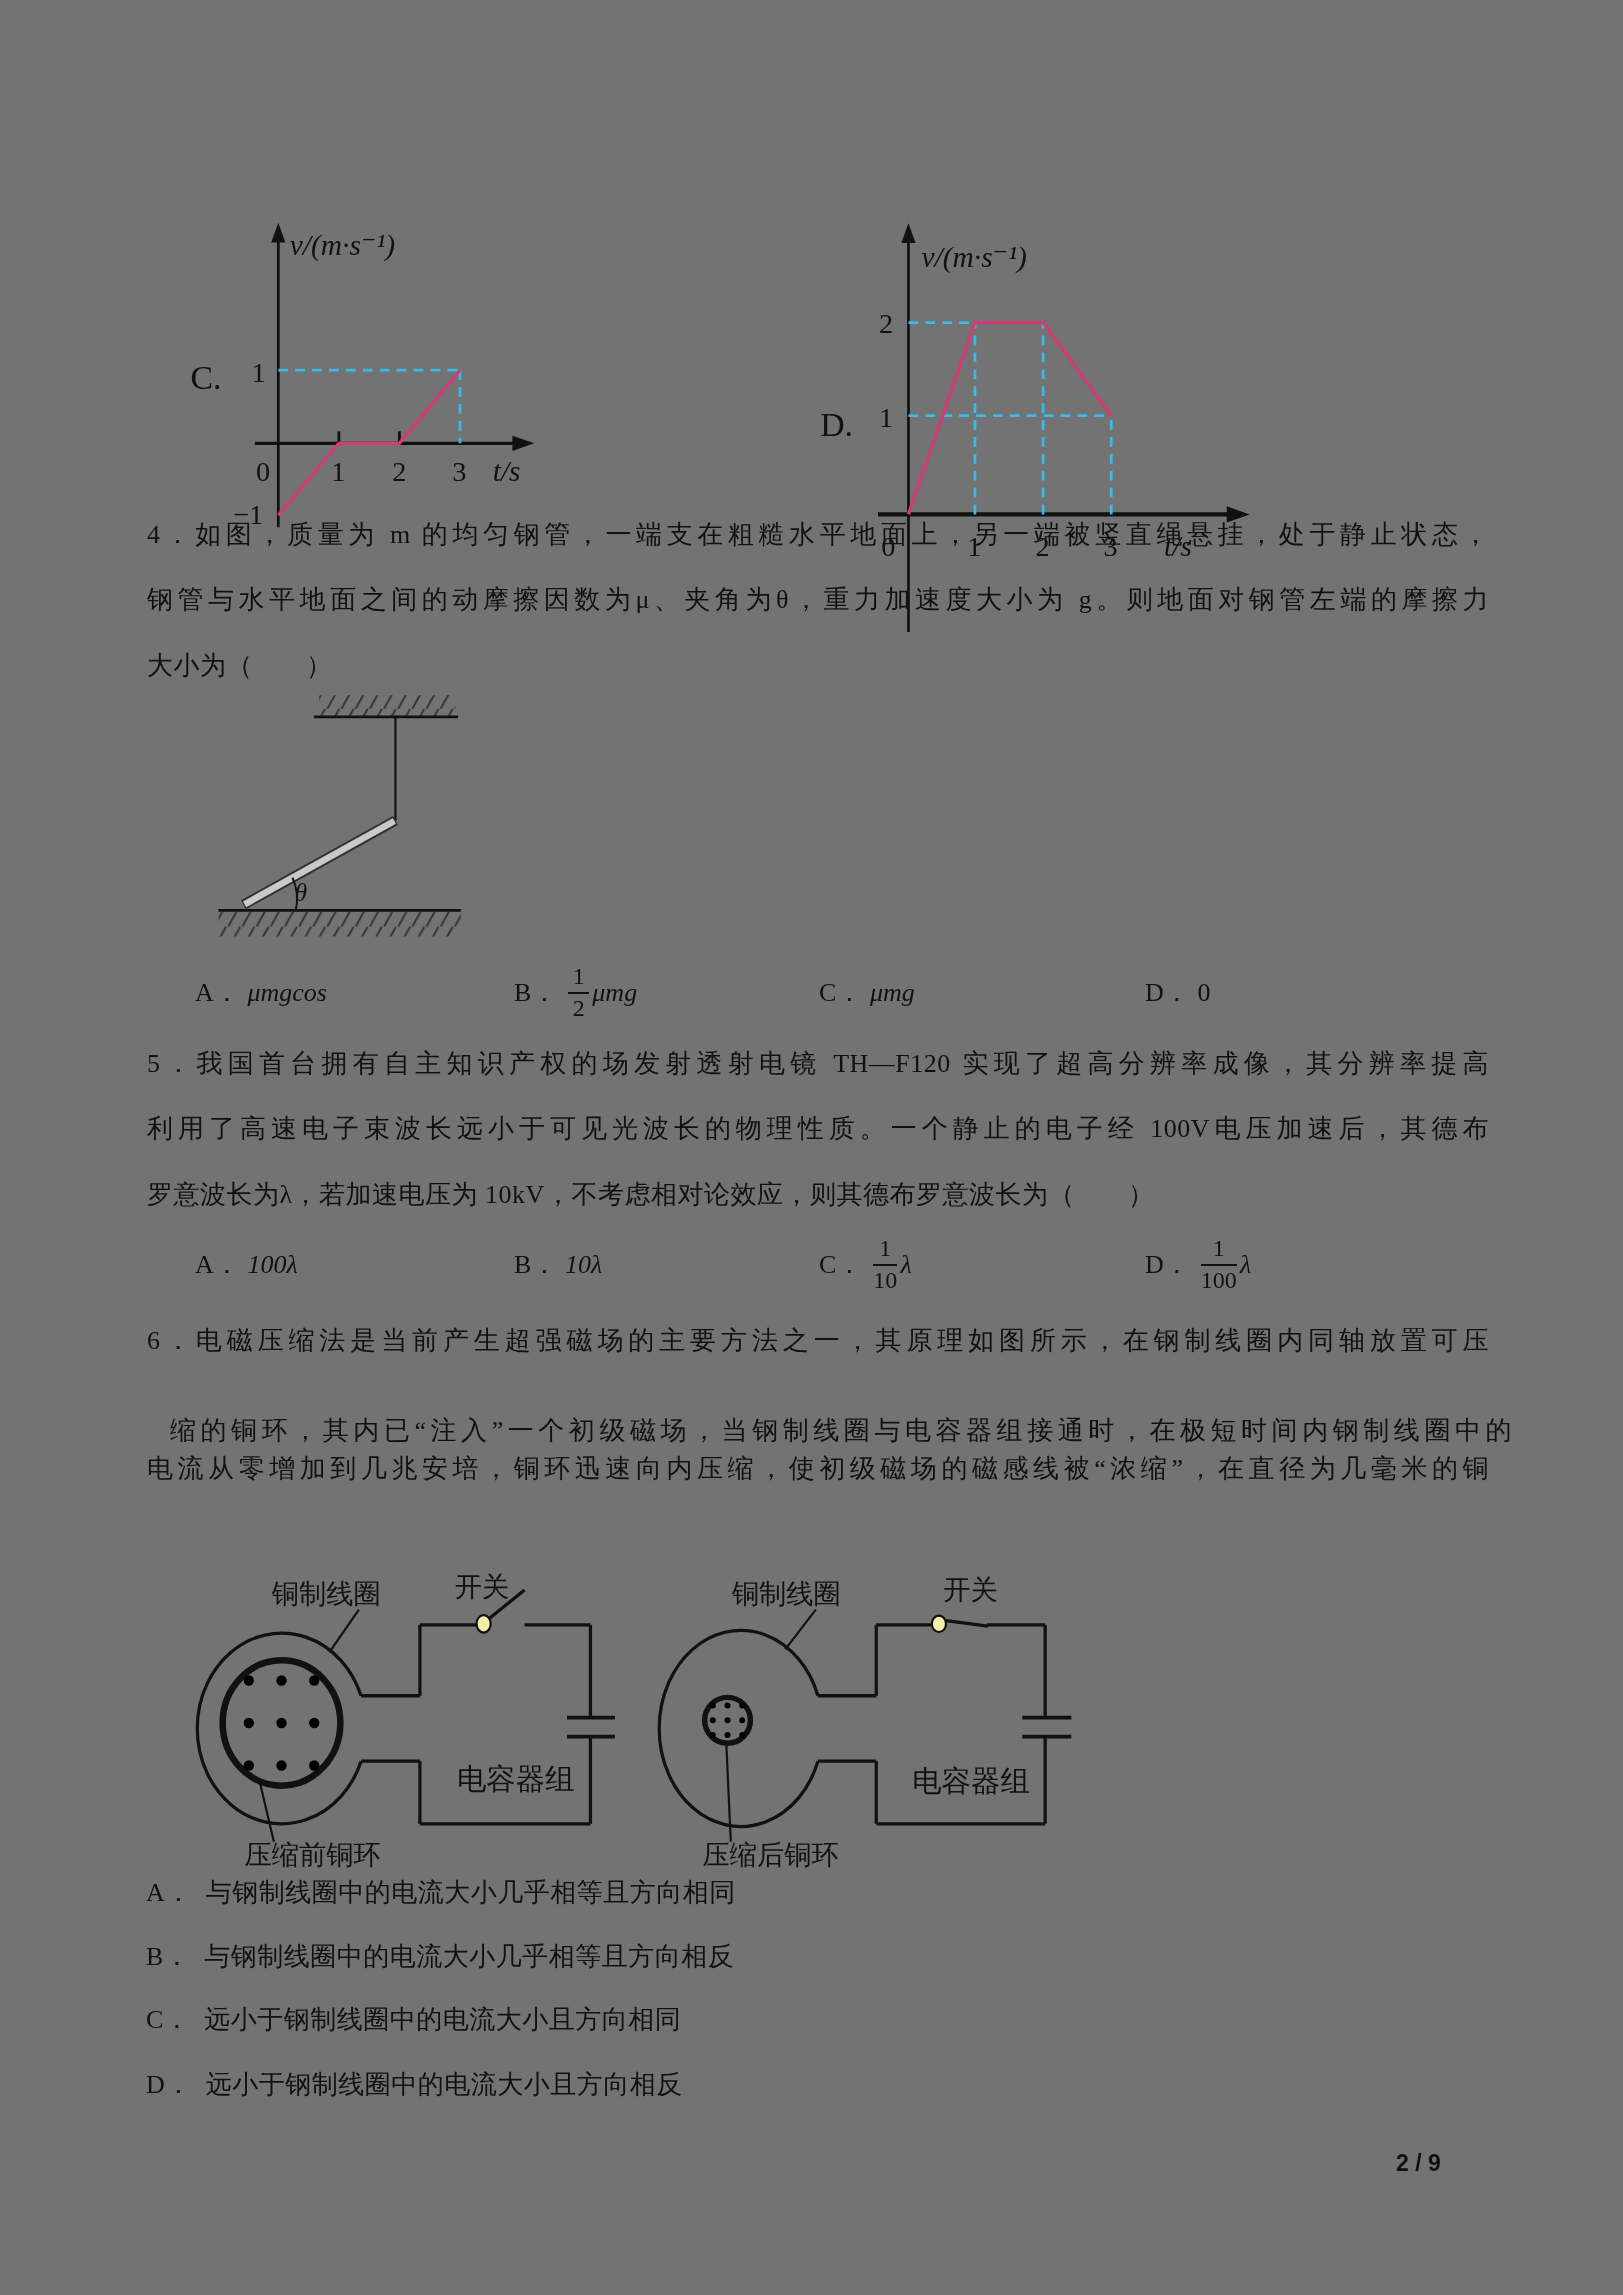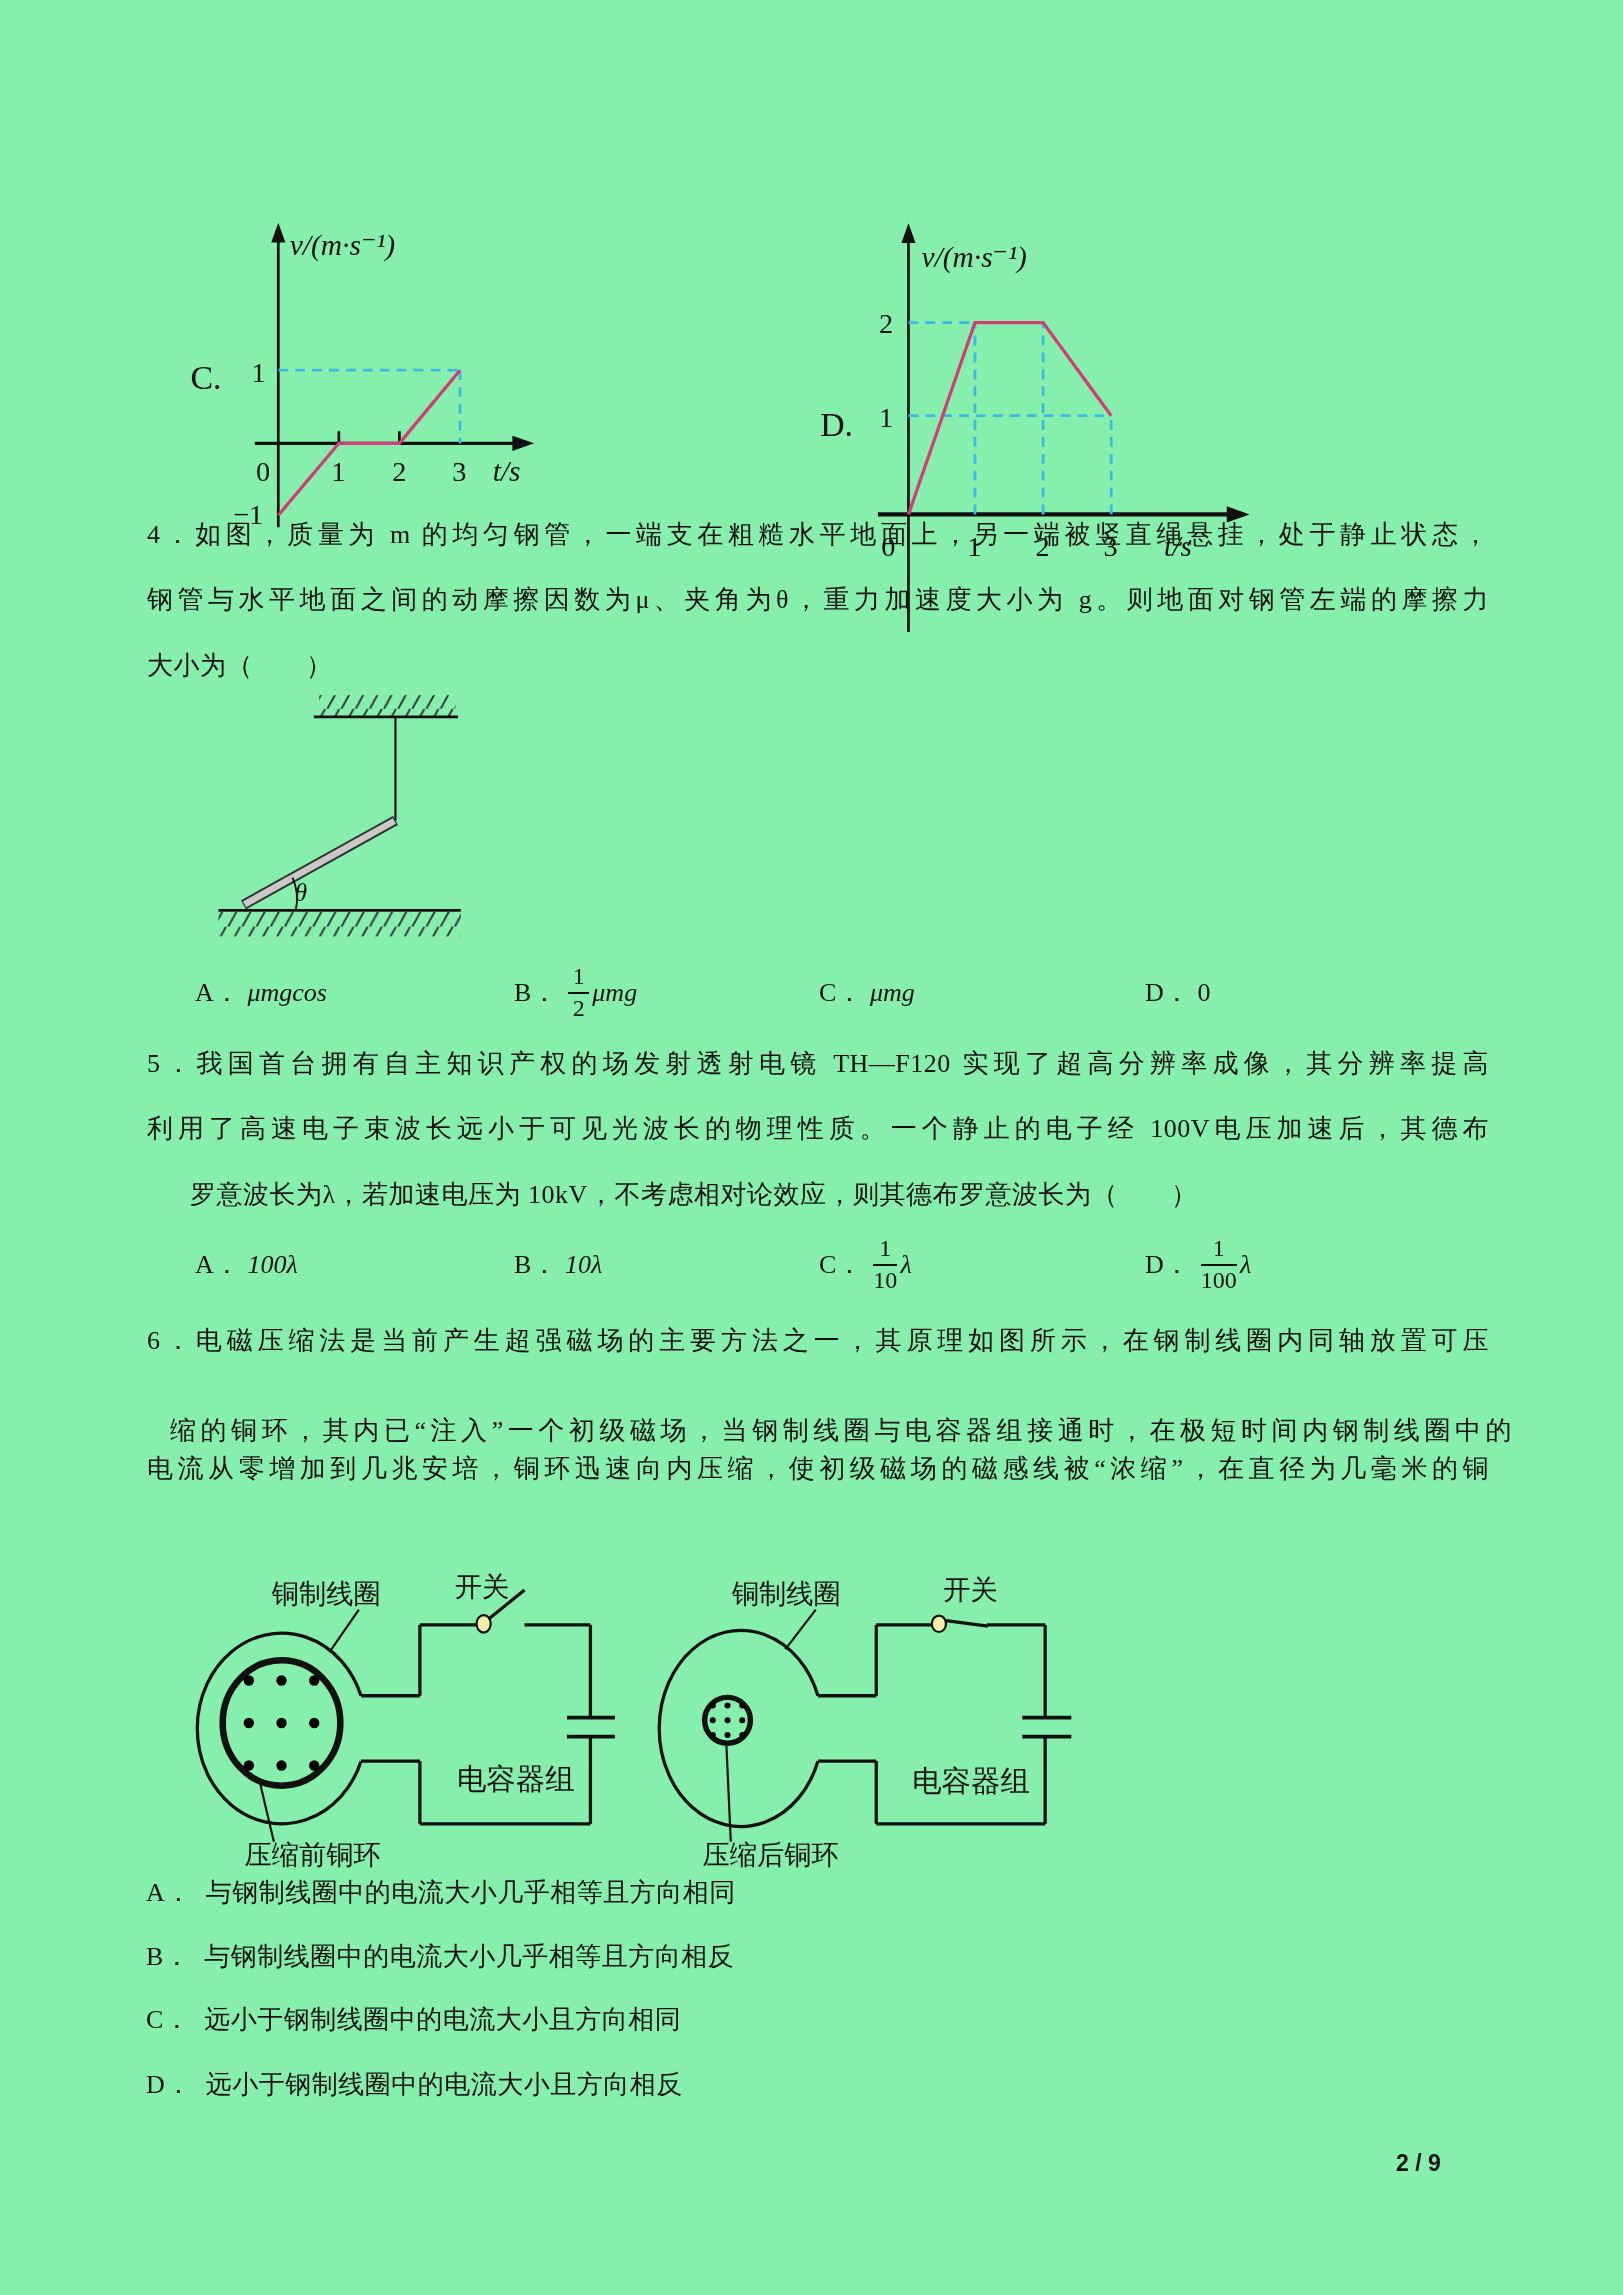--- a/index.html
+++ b/index.html
@@ -1,17 +1,17 @@
 <!DOCTYPE html>
 <html style="font-size:8.7px"><head>
 <meta charset="utf-8">
 <style>
   html,body{margin:0;padding:0;background:#e8e8e8;}
   .page{
-    position:relative;width:1623px;height:2295px;background:#86efac;
+    position:relative;width:1623px;height:2295px;background:#737373;
     font-family:"Liberation Serif","DejaVu Serif",serif;color:#111;overflow:hidden;
   }
   .line{
     position:absolute;left:147px;width:1342px;font-size:26px;line-height:34px;
     white-space:nowrap;letter-spacing:0.5px;
   }
   .line.just{white-space:normal;text-align:justify;text-align-last:justify;height:34px;overflow:hidden;}
   .optrow-item{
     position:absolute;display:flex;align-items:center;height:63px;font-size:26px;
   }
@@ -134,21 +134,21 @@
     <span class="opt-label">C．</span>
     <span class="math">μmg</span>
   </div>
   <div class="optrow-item" style="left:1145px;top:961px;">
     <span class="opt-label">D．</span>
     <span>0</span>
   </div>
 
   <div class="line just" style="top:1047px;">5．我国首台拥有自主知识产权的场发射透射电镜 TH—F120 实现了超高分辨率成像，其分辨率提高</div>
   <div class="line just" style="top:1112px;">利用了高速电子束波长远小于可见光波长的物理性质。一个静止的电子经 100V电压加速后，其德布</div>
-  <div class="line" style="top:1178px;margin-left:43px;">罗意波长为λ，若加速电压为 10kV，不考虑相对论效应，则其德布罗意波长为（　　）</div>
+  <div class="line" style="top:1178px;">罗意波长为λ，若加速电压为 10kV，不考虑相对论效应，则其德布罗意波长为（　　）</div>
 
   <div class="optrow-item" style="left:195px;top:1233px;">
     <span class="opt-label">A．</span>
     <span class="math">100λ</span>
   </div>
   <div class="optrow-item" style="left:514px;top:1233px;">
     <span class="opt-label">B．</span>
     <span class="math">10λ</span>
   </div>
   <div class="optrow-item" style="left:819px;top:1233px;">

